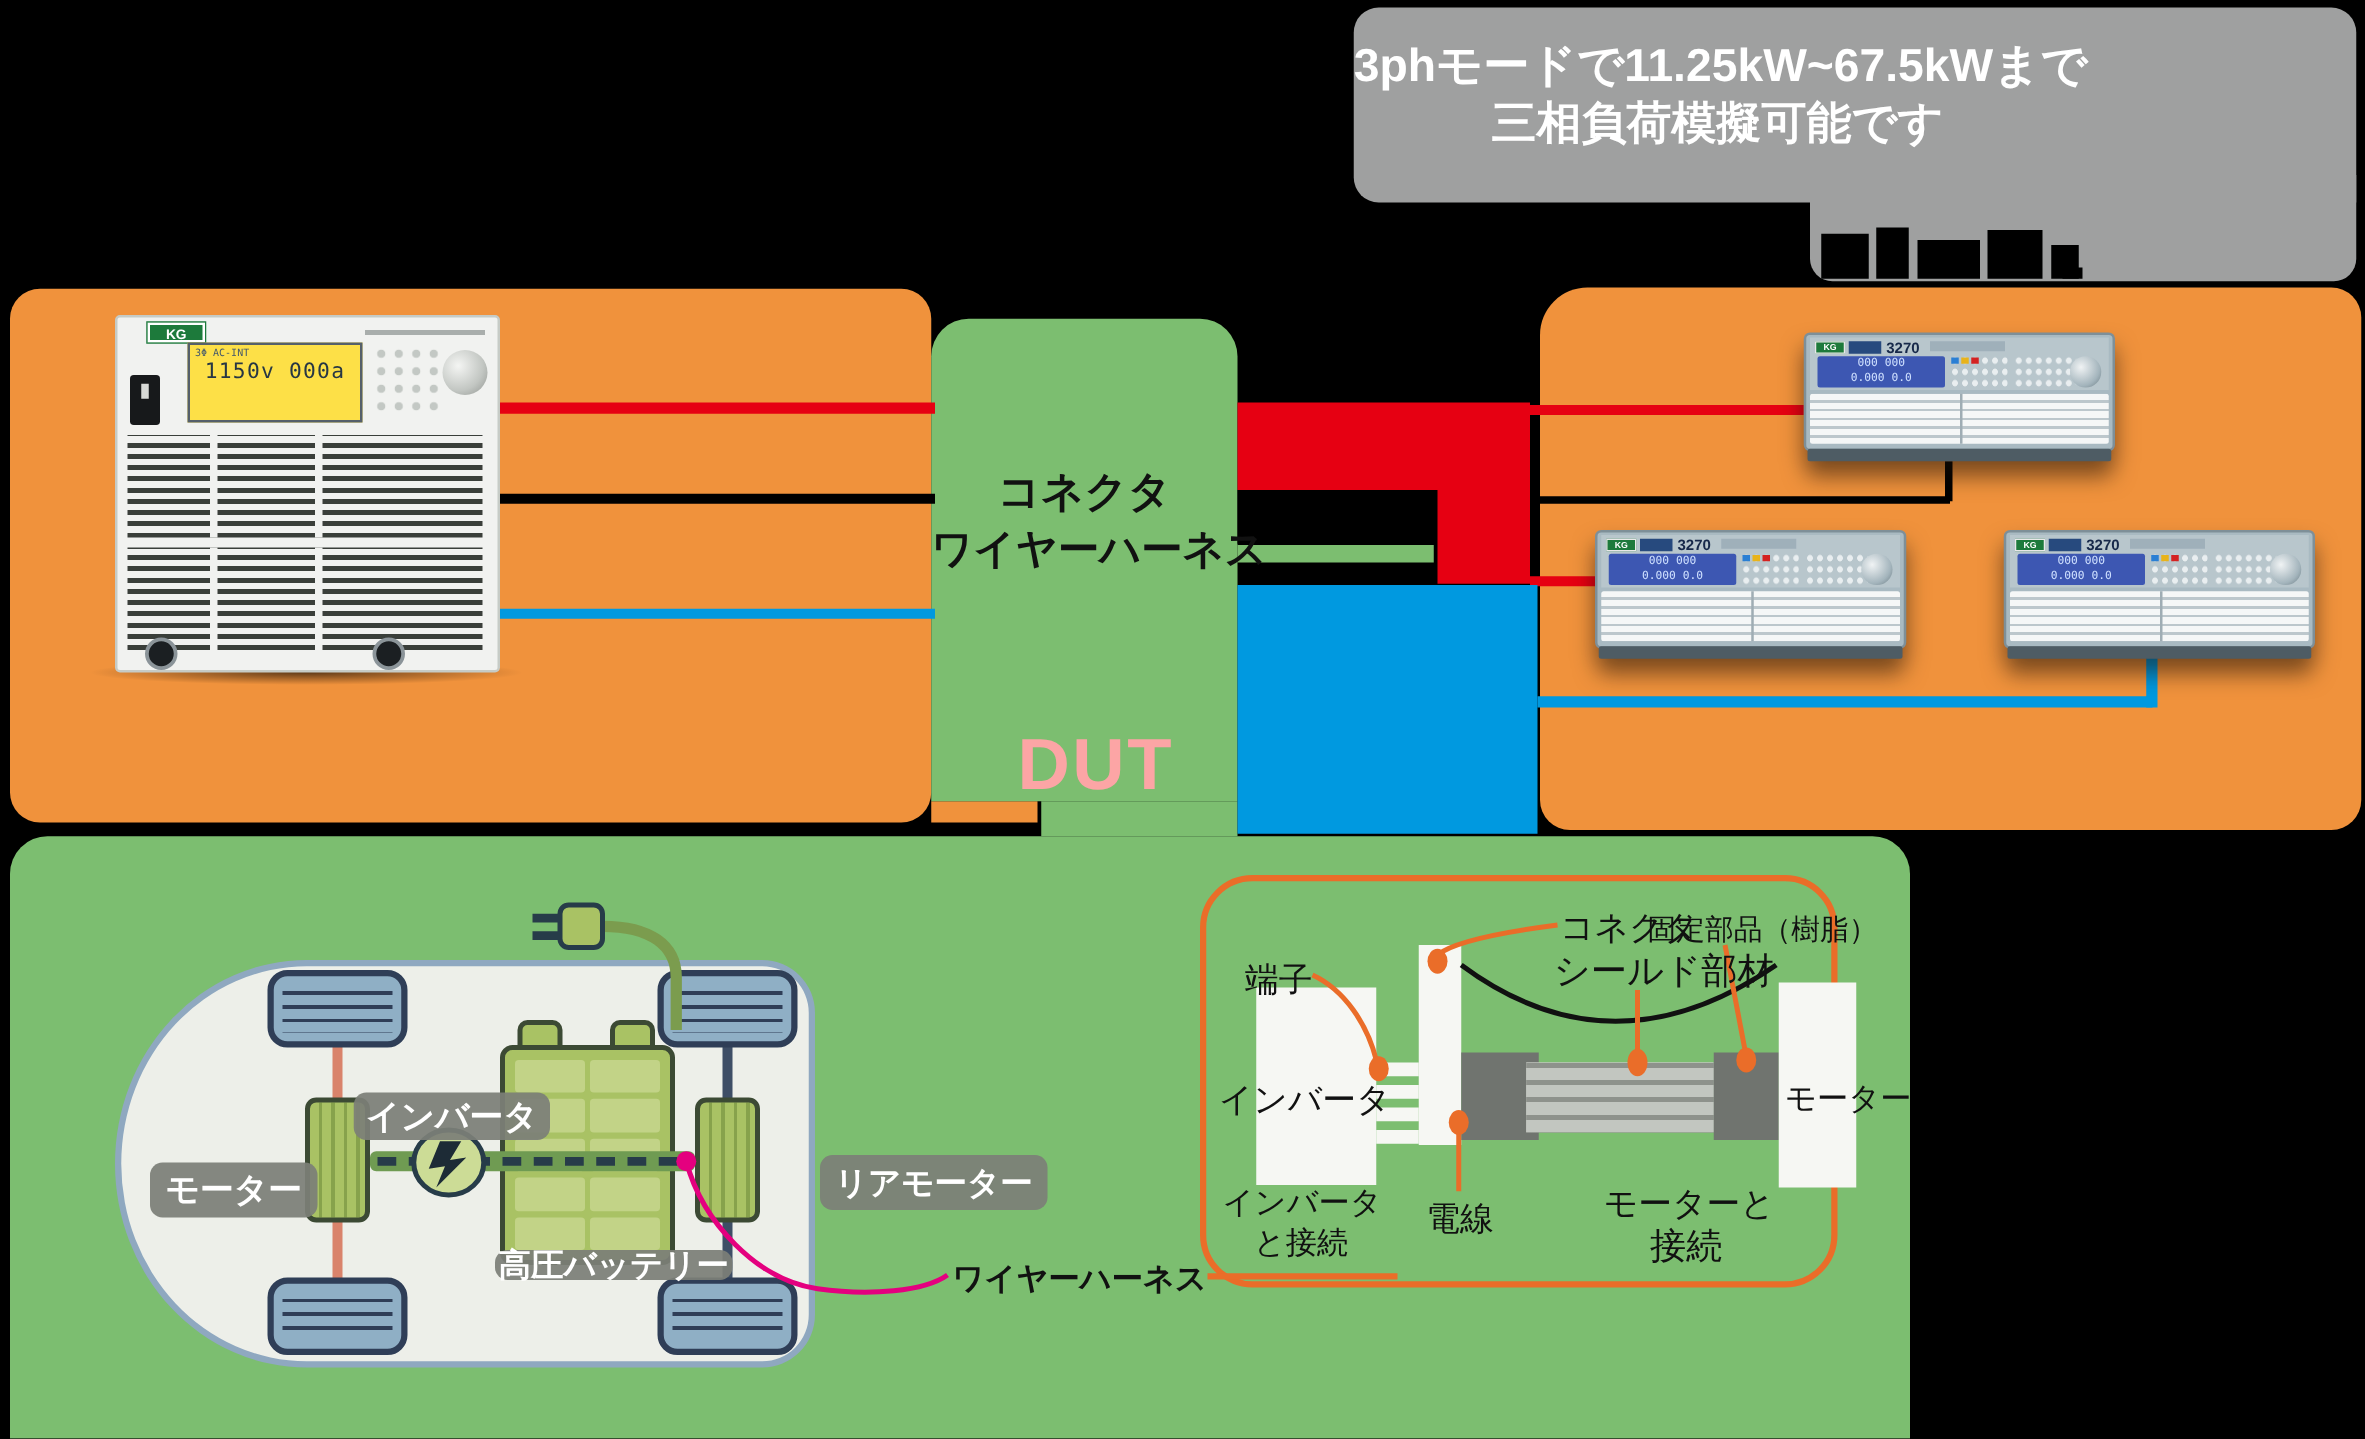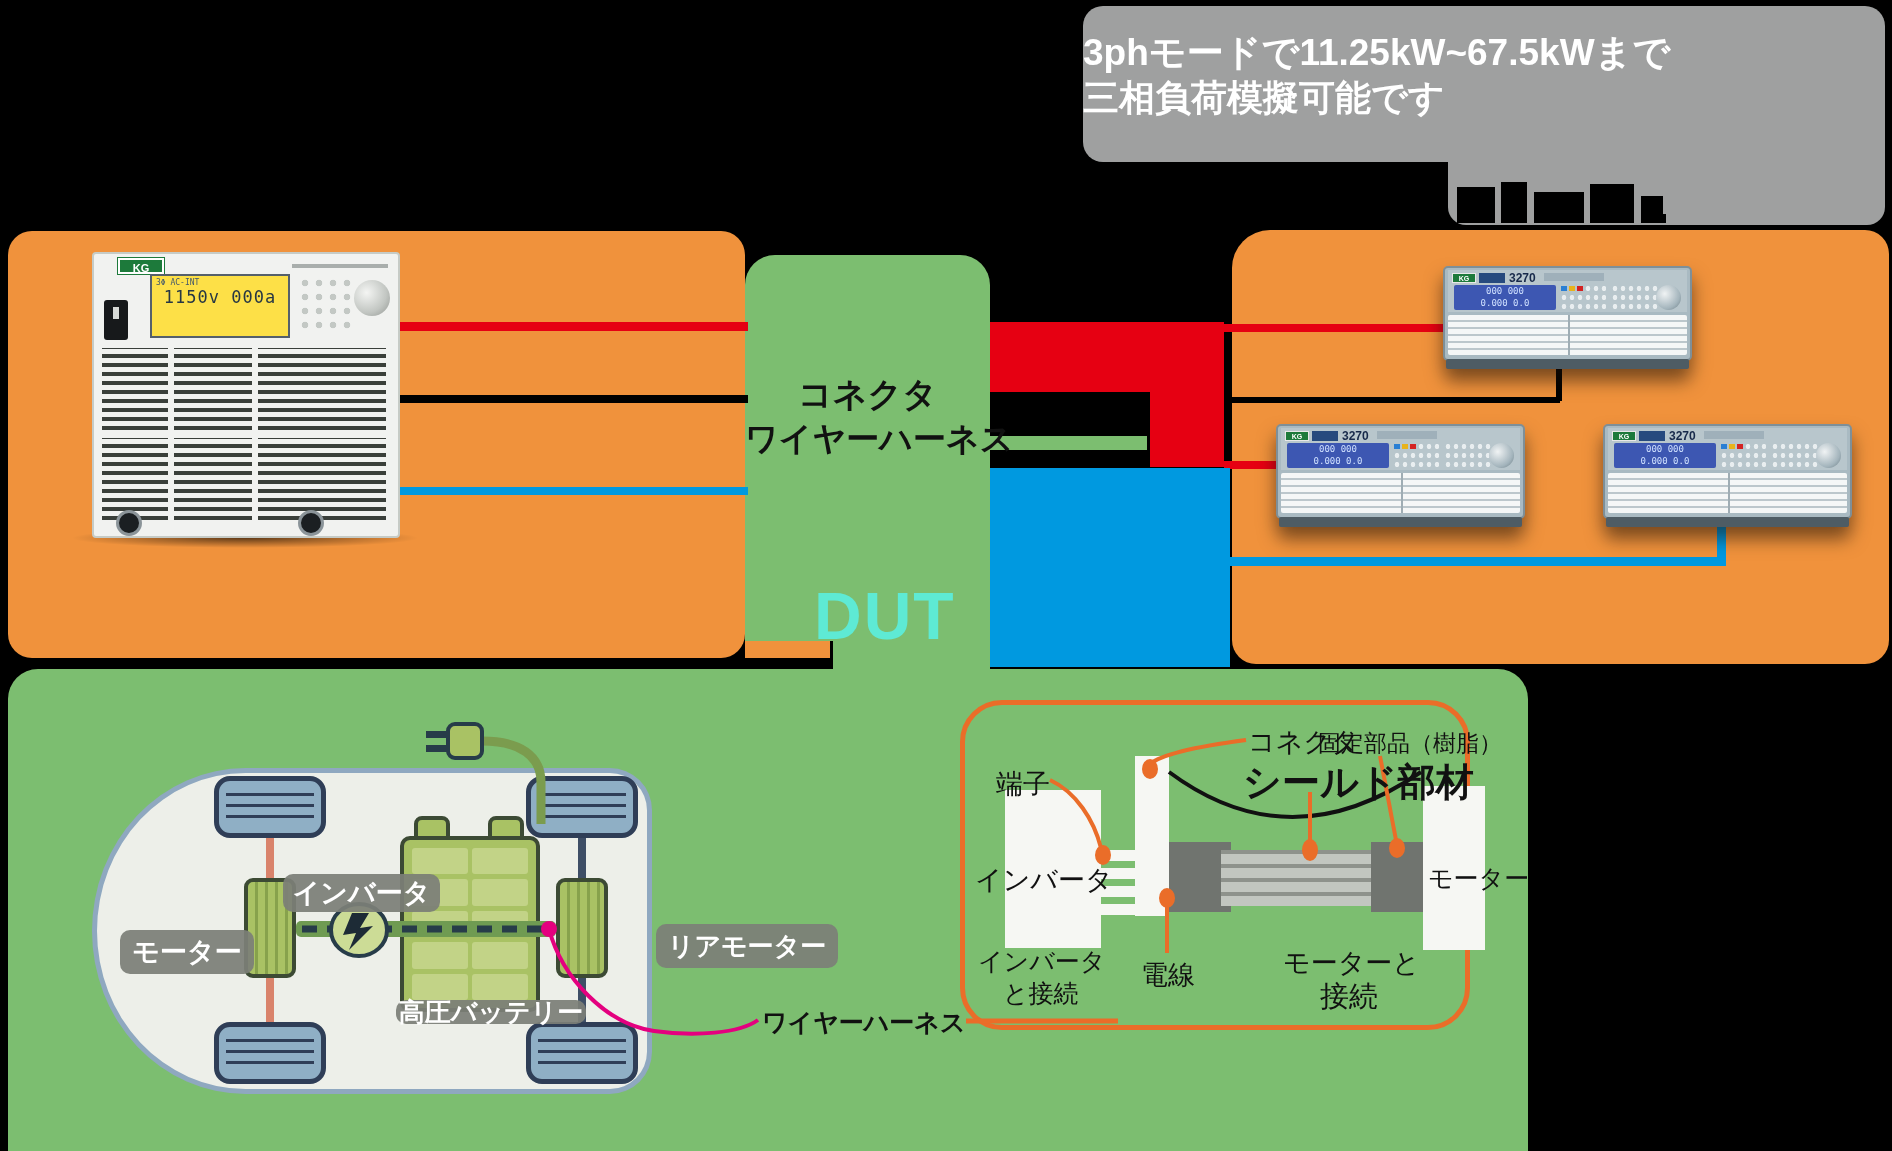--- a/index.html
+++ b/index.html
@@ -8,21 +8,21 @@
   .abs{position:absolute;}
   
   .panel{position:absolute;}
   .orange{background:#F0923C;}
   .green{background:#7CBE70;}
   
   #bubble-main{left:1083px;top:6px;width:802px;height:156px;background:#9FA0A0;
                border-radius:20px 20px 0 20px;z-index:2;}
   #bubble-step{left:1448px;top:140px;width:437px;height:85px;background:#9FA0A0;
                border-radius:0 0 18px 18px;z-index:2;}
-  #bubble-text{left:1083px;top:30px;width:582px;text-align:left;color:#fff;
+  #bubble-text{left:1083px;top:30px;width:582px;text-align:center;color:#fff;
                font-weight:bold;z-index:3;}
   #bubble-text .l1{font-size:37px;line-height:46px;white-space:nowrap;}
   #bubble-text .l2{font-size:36px;line-height:44px;}
   .frag{position:absolute;background:#000;z-index:3;}
   
   .wire{position:absolute;z-index:3;}
   .red{background:#E60012;}
   .blk{background:#000;}
   .blu{background:#0099E0;}
   
@@ -71,21 +71,21 @@
               background:repeating-linear-gradient(0deg,#3a3f3a 0 4px,#f1f2f0 4px 9px);}
   .psu-louver::before,.psu-louver::after{content:"";position:absolute;top:0;bottom:0;width:6px;background:#f1f2f0;}
   .psu-louver::before{left:66px;} .psu-louver::after{left:150px;}
   .caster{position:absolute;width:20px;height:20px;border-radius:50%;background:#1b1f22;border:3px solid #8b9499;z-index:4;}
   #psu-shadow{left:70px;top:528px;width:350px;height:20px;border-radius:50%;
               background:radial-gradient(ellipse,rgba(0,0,0,.6),rgba(0,0,0,0) 70%);z-index:3;}
   
   #mid-text{left:745px;top:372px;width:245px;text-align:center;color:#111;font-weight:bold;z-index:6;}
   #mid-text .m1{font-size:34px;line-height:44px;}
   #mid-text .m2{font-size:33px;line-height:46px;white-space:nowrap;}
-  #dut{left:814px;top:578px;font-size:66px;font-weight:bold;color:#5eead4;letter-spacing:2px;z-index:6;}
+  #dut{left:814px;top:578px;font-size:58px;font-weight:bold;color:#fca5a5;letter-spacing:2px;z-index:6;}
   
   #car-body{left:92px;top:768px;width:560px;height:326px;background:#edefe9;border:5px solid #8fa8c0;
             border-radius:160px 44px 44px 160px/170px 44px 44px 170px;box-sizing:border-box;z-index:3;}
   .wheel{position:absolute;width:112px;height:62px;background:#8fafc5;border:5px solid #2f3e57;
          border-radius:16px;box-sizing:border-box;z-index:4;}
   .wheel::after{content:"";position:absolute;inset:7px;background:repeating-linear-gradient(0deg,rgba(0,0,0,0) 0 8px,#2f3e57 8px 11px);}
   .axle{position:absolute;width:8px;top:812px;height:236px;z-index:3;}
   .motor{position:absolute;width:52px;height:100px;top:878px;background:#a9c264;border:4px solid #3c4a34;
          border-radius:9px;box-sizing:border-box;z-index:5;
          background-image:repeating-linear-gradient(90deg,rgba(0,0,0,0) 0 7px,#87a24c 7px 10px);}
@@ -280,21 +280,21 @@
   <div class="hwhite" style="left:1101px;top:886px;width:34px;height:11px;"></div>
   <div class="hwhite" style="left:1101px;top:904px;width:34px;height:11px;"></div>
   <div class="hwhite" style="left:1135px;top:756px;width:34px;height:160px;"></div>
   <div class="hdark" style="left:1169px;top:842px;width:62px;height:70px;"></div>
   <div class="abs" id="hcable"></div>
   <div class="hdark" style="left:1371px;top:842px;width:52px;height:70px;"></div>
   <div class="hwhite" style="left:1423px;top:786px;width:62px;height:164px;"></div>
 
   <div class="hlabel" style="left:996px;top:766px;font-size:27px;">端子</div>
   <div class="hlabel" style="left:1248px;top:724px;font-size:27px;">コネクタ</div>
-  <div class="hlabel" style="left:1243px;top:757px;font-size:38px;font-weight:bold;">シールド部材</div>
+  <div class="hlabel" style="left:1243px;top:757px;font-size:29px;font-weight:normal;">シールド部材</div>
   <div class="hlabel" style="left:1318px;top:728px;font-size:23px;">固定部品（樹脂）</div>
   <div class="hlabel" style="left:975px;top:862px;font-size:27px;">インバータ</div>
   <div class="hlabel" style="left:1428px;top:862px;font-size:25px;">モーター</div>
   <div class="hlabel" style="left:978px;top:945px;font-size:25px;">インバータ</div>
   <div class="hlabel" style="left:1003px;top:977px;font-size:25px;">と接続</div>
   <div class="hlabel" style="left:1141px;top:957px;font-size:27px;">電線</div>
   <div class="hlabel" style="left:1283px;top:945px;font-size:27px;">モーターと</div>
   <div class="hlabel" style="left:1320px;top:977px;font-size:29px;">接続</div>
   <div class="abs" id="wh-label">ワイヤーハーネス</div>
 

